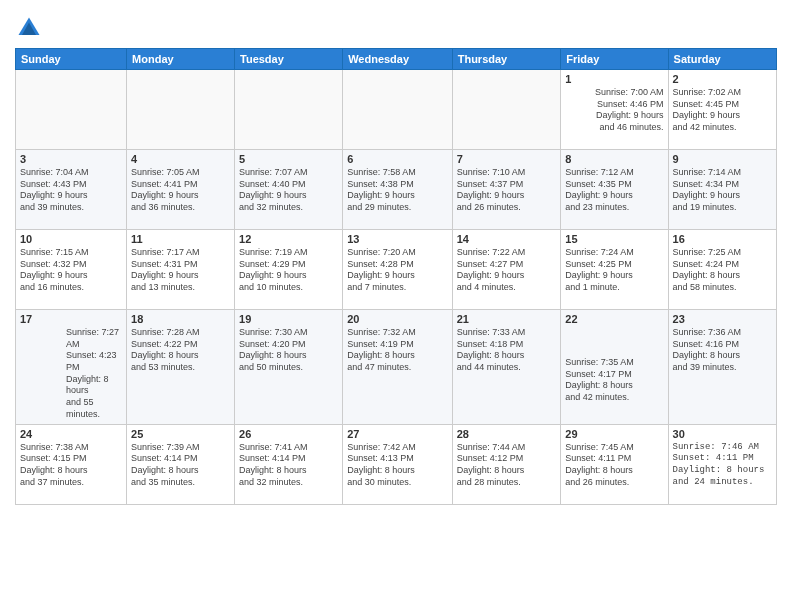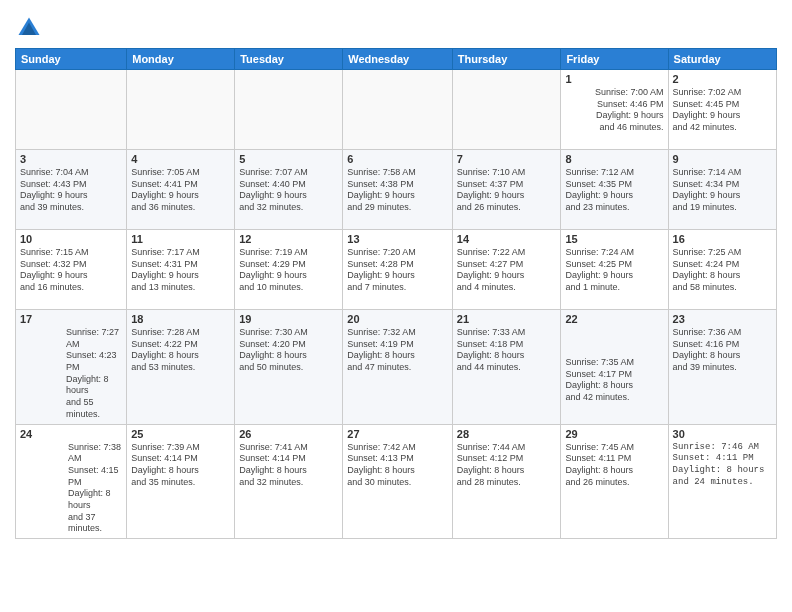--- a/index.html
+++ b/index.html
@@ -305,21 +305,21 @@
             <span class="day-number">23</span>
             <div class="day-info" style="white-space: pre-line;">Sunrise: 7:36 AM
 Sunset: 4:16 PM
 Daylight: 8 hours
 and 39 minutes.</div>
           </td>
         </tr>
         <tr>
           <td>
             <span class="day-number">24</span>
-            <div class="day-info" style="white-space: pre-line; margin-left: 48px;">Sunrise: 7:38 AM
+            <div class="day-info" style="white-space: pre-line;">Sunrise: 7:38 AM
 Sunset: 4:15 PM
 Daylight: 8 hours
 and 37 minutes.</div>
           </td>
           <td>
             <span class="day-number">25</span>
             <div class="day-info" style="white-space: pre-line;">Sunrise: 7:39 AM
 Sunset: 4:14 PM
 Daylight: 8 hours
 and 35 minutes.</div>

